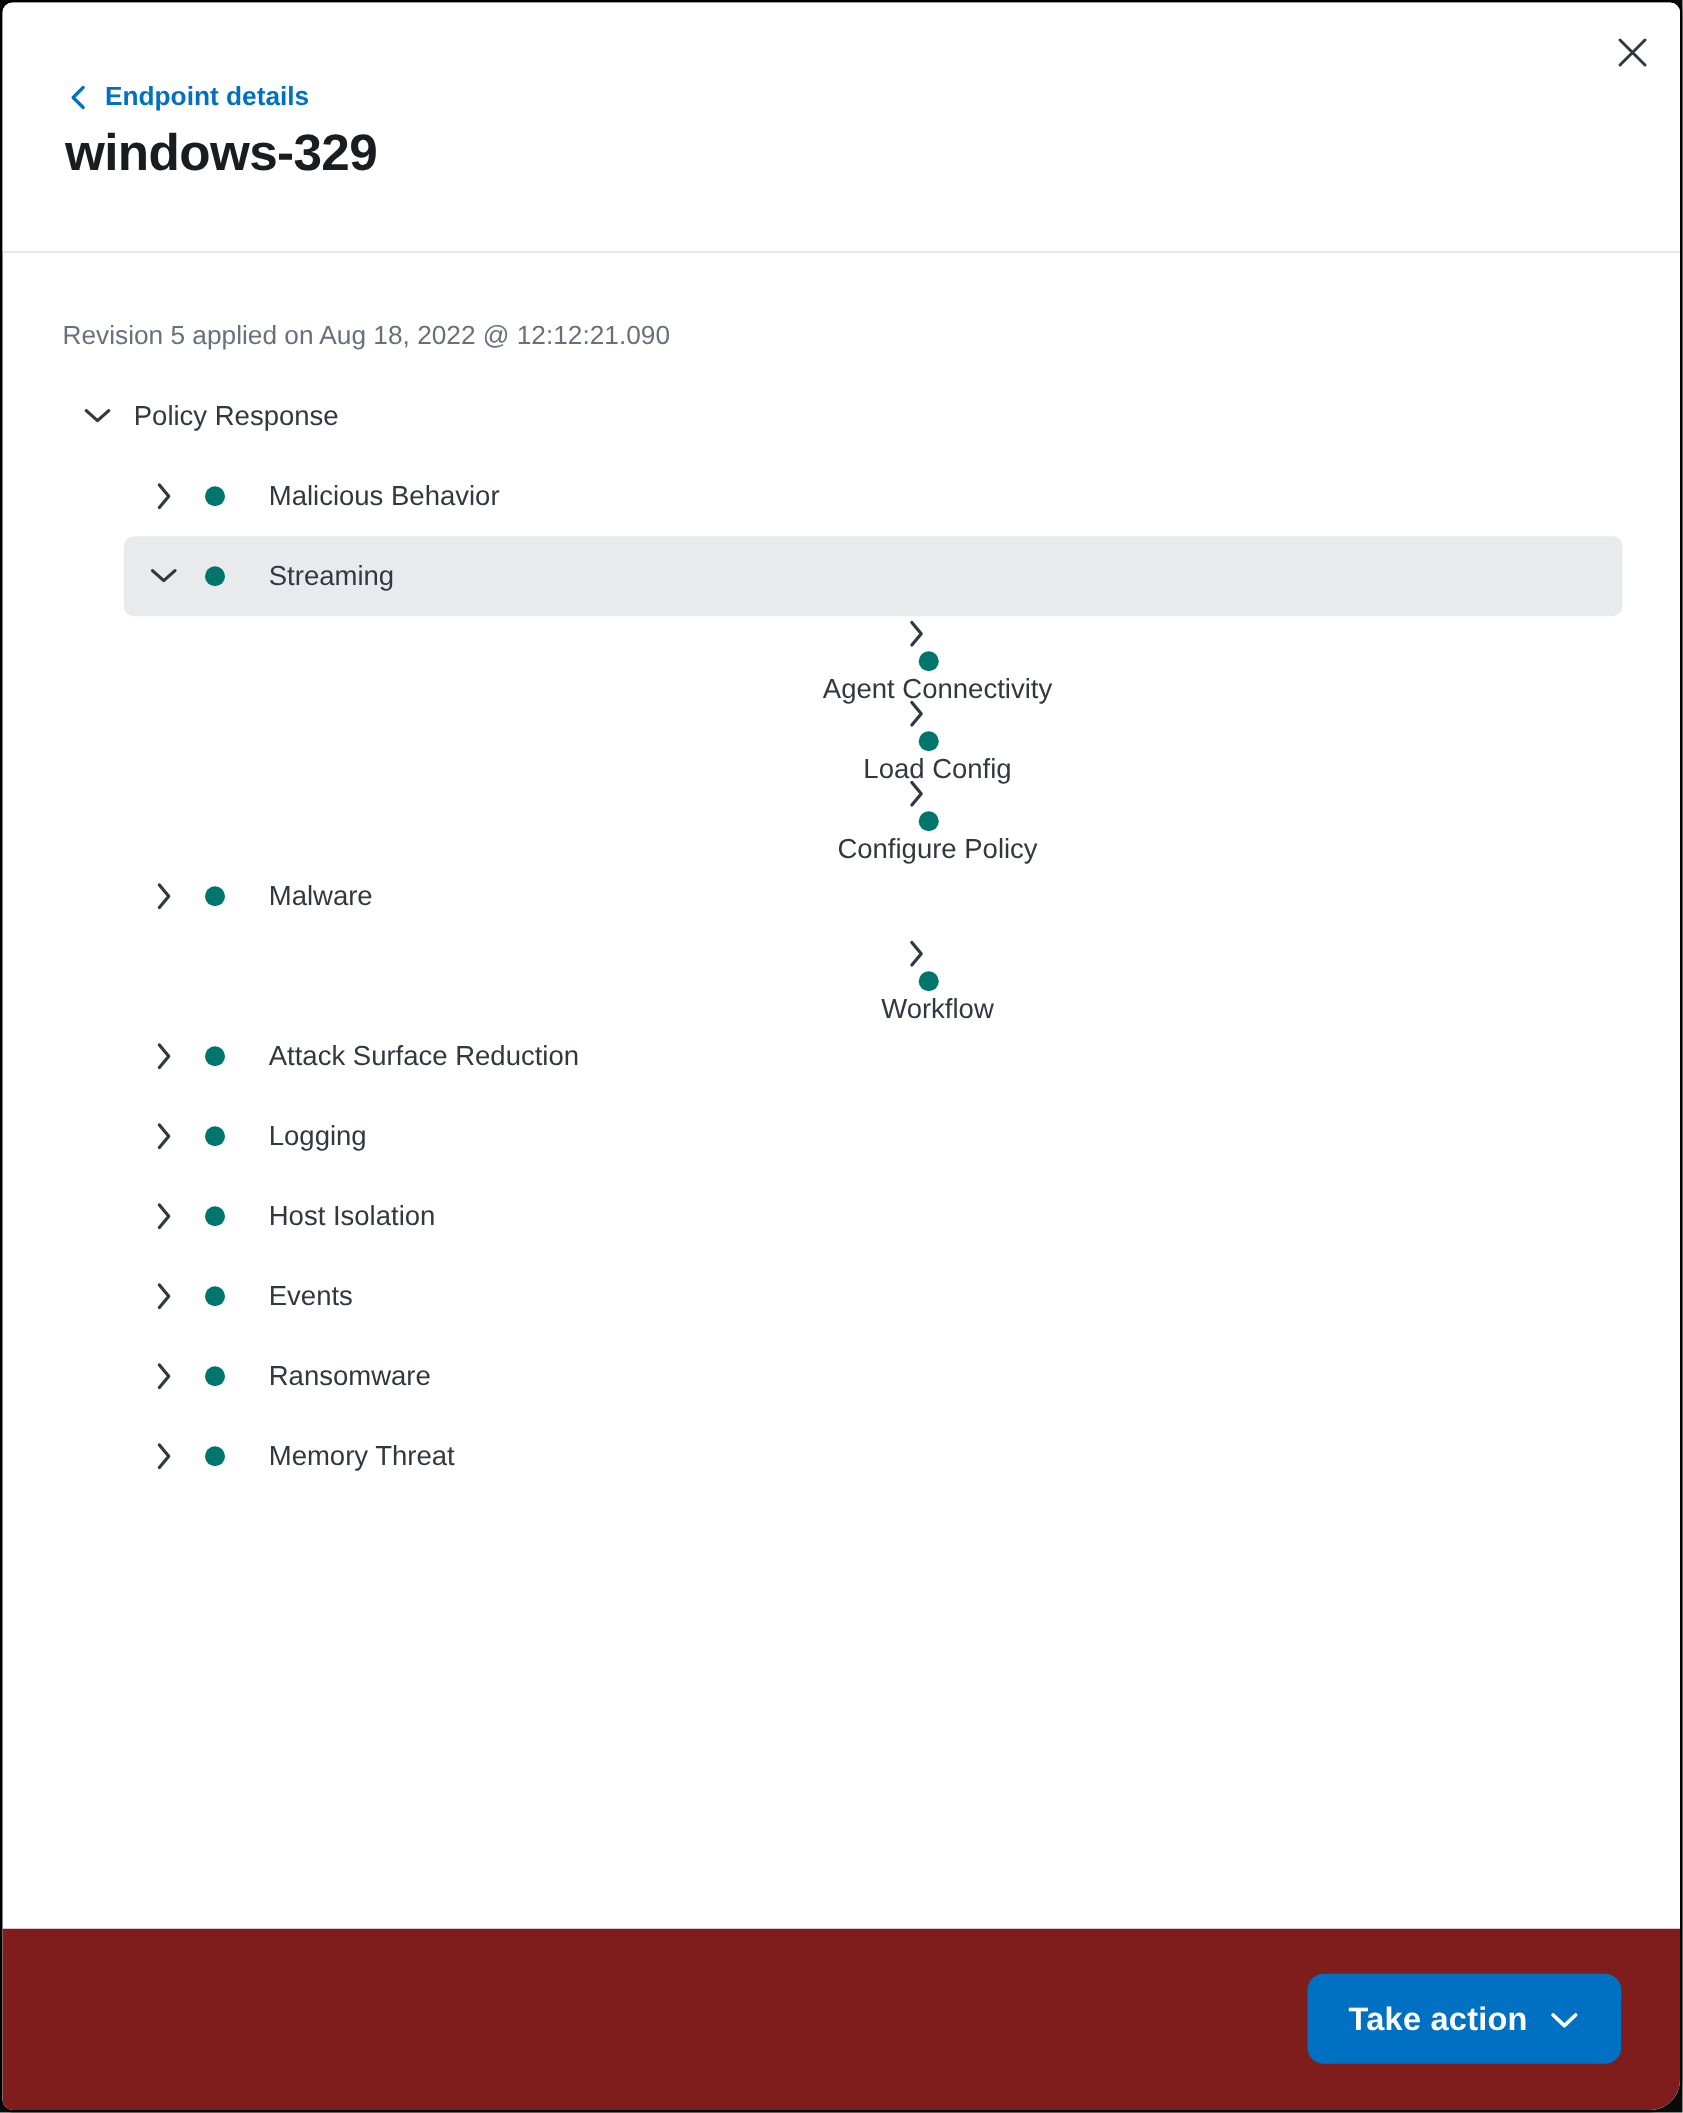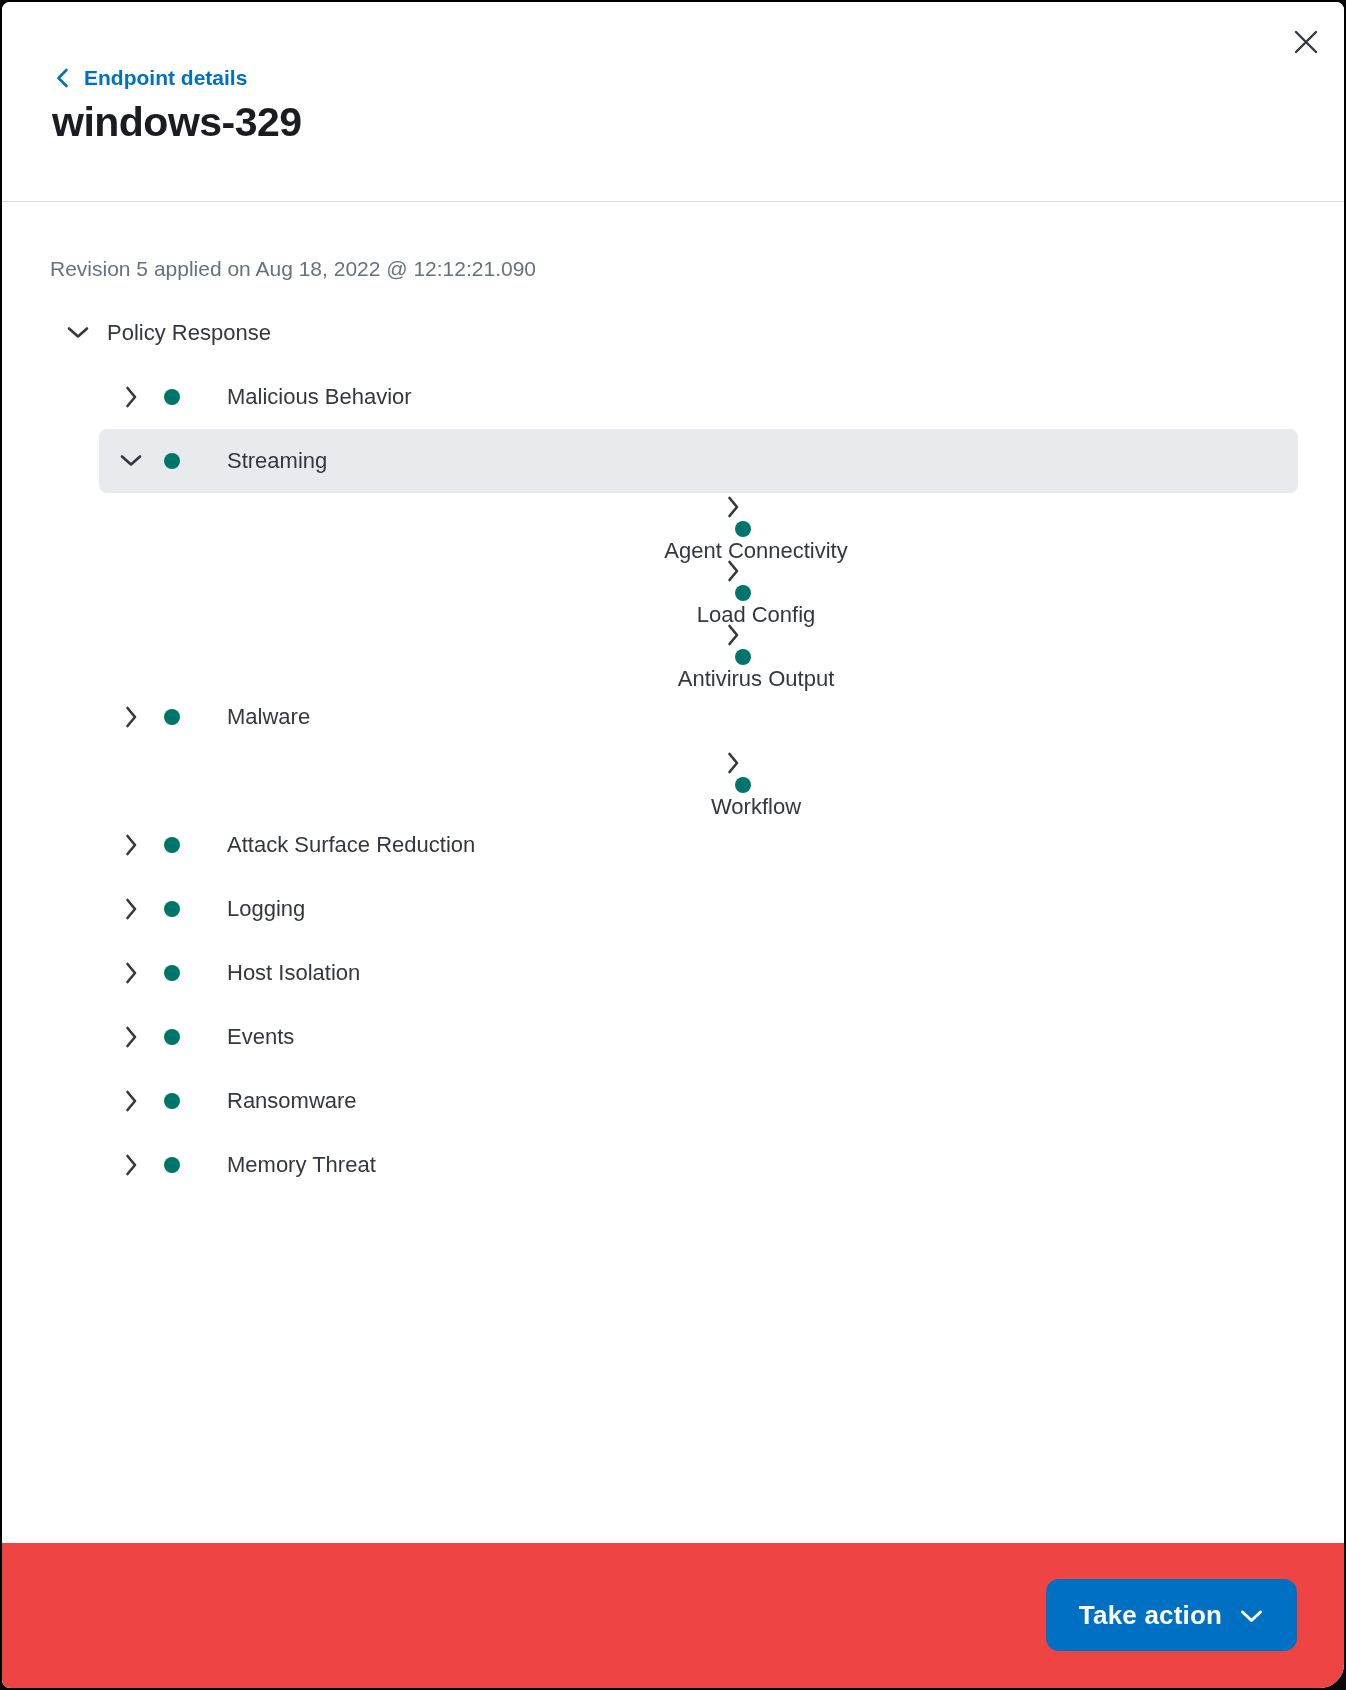--- a/index.html
+++ b/index.html
@@ -46,26 +46,26 @@
   .tree-row.level-2{padding-left:68px;flex-direction:column;}
   .chev{width:26px;height:28px;display:flex;align-items:center;justify-content:center;color:#343741;flex:0 0 auto;}
   .chev svg{display:block;}
   .chev .down{display:none;}
   .tree-row.expanded .chev .down{display:block;}
   .dot{
     width:16px;height:16px;border-radius:50%;background:var(--dot);
     margin-left:20px;flex:0 0 auto;
   }
   .tree-label{
-    margin-left:47px;font-size:22px;color:#343741;line-height:28px;white-space:nowrap;
+    margin-left:35px;font-size:22px;color:#343741;line-height:28px;white-space:nowrap;
   }
   .tree-row.level-0 .tree-label{margin-left:16px;}
   
   .flyout-footer{
-    position:absolute;left:0;right:0;bottom:0;top:1541px;background:#ef4444;
+    position:absolute;left:0;right:0;bottom:0;top:1541px;background:#7f1d1d;
   }
   .take-action-btn{
     position:absolute;right:47px;top:36px;width:251px;height:72px;
     background:var(--primary);color:#ffffff;border:none;border-radius:13px;
     font-family:inherit;font-size:26px;font-weight:700;letter-spacing:0.2px;
     display:flex;align-items:center;justify-content:center;gap:17px;cursor:pointer;
   }
   .take-action-btn svg{display:block;margin-top:3px;}
 </style>
 </head>
@@ -146,21 +146,21 @@
     <span class="tree-label">Load Config</span>
   </div>
       <div class="tree-row level-2">
     <span class="chev">
       <svg class="right" width="16" height="28" viewBox="0 0 16 28">
         <polyline points="4.5,5 12,14 4.5,23" fill="none" stroke="currentColor" stroke-width="2.6" stroke-linecap="round" stroke-linejoin="round"></polyline>
       </svg>
 
     </span>
     <span class="dot"></span>
-    <span class="tree-label">Antivirus Output</span>
+    <span class="tree-label">Configure Policy</span>
   </div>
       <div class="tree-row level-1">
     <span class="chev">
       <svg class="right" width="16" height="28" viewBox="0 0 16 28">
         <polyline points="4.5,5 12,14 4.5,23" fill="none" stroke="currentColor" stroke-width="2.6" stroke-linecap="round" stroke-linejoin="round"></polyline>
       </svg>
 
     </span>
     <span class="dot"></span>
     <span class="tree-label">Malware</span>

